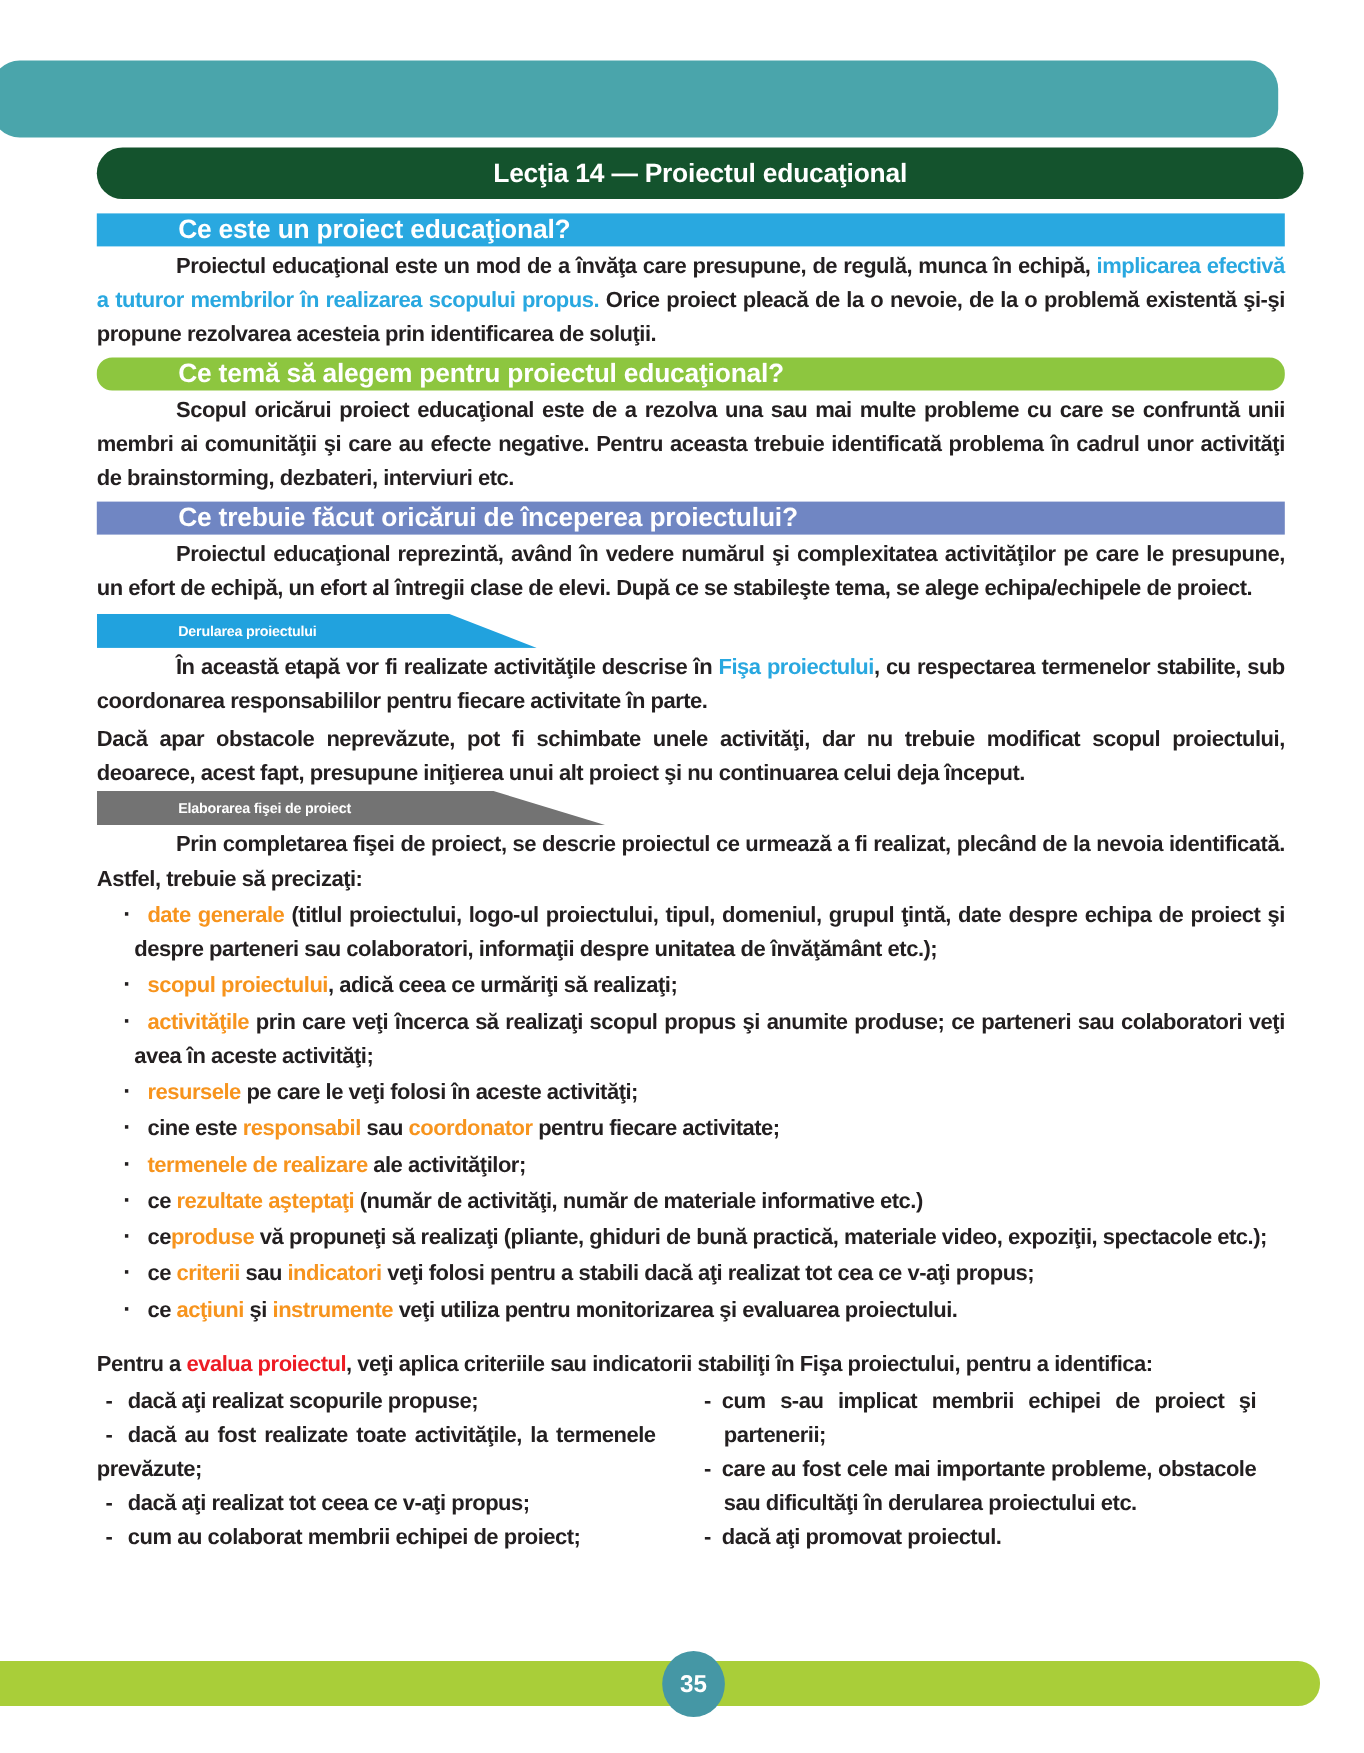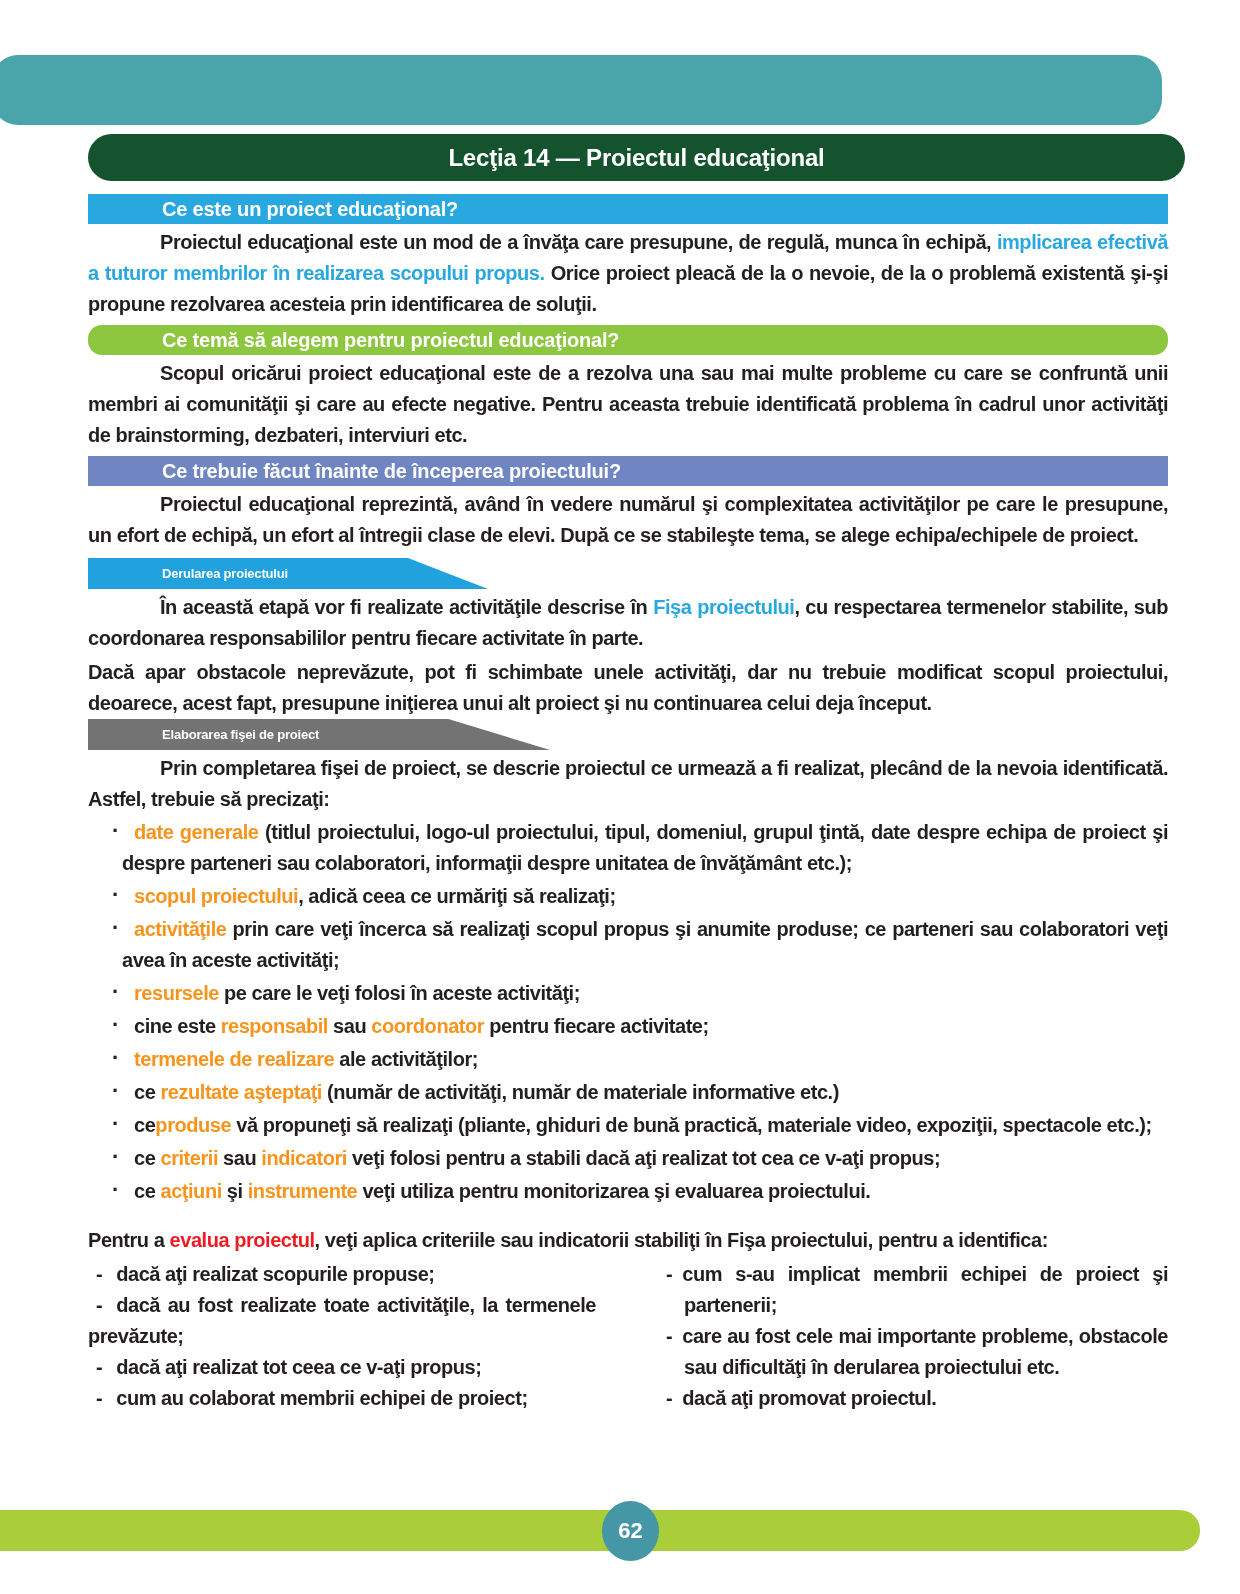--- a/index.html
+++ b/index.html
@@ -33,21 +33,21 @@
     margin:13px 72px 0 88px;
     width:1080px;
     font-size:20px;
     line-height:31px;
     letter-spacing:-0.45px;
     text-align:justify;
   }
   .band{
     height:30px;line-height:30px;
     padding-left:74px;
-    color:#fff;font-size:20px;
+    color:#fff;font-size:24px;
     text-align:left;letter-spacing:-0.2px;
     box-sizing:border-box;
   }
   .band-blue{background:#29a8e0;margin-top:0;}
   .band-green{background:#8dc63f;margin-top:5px;border-radius:14px;}
   .band-periwinkle{background:#7086c3;margin-top:5px;}
   .flag{
     height:31px;line-height:31px;
     padding-left:74px;
     color:#fff;font-size:13px;
@@ -80,21 +80,21 @@
     text-indent:12px;
   }
   .bullet .dot{
     position:absolute;left:24px;top:-2px;
     text-indent:0;color:#231f20;font-size:22px;
   }
   p.eval{margin:18px 0 0 0;}
   .columns{
     display:flex;
     margin-top:3px;
-    gap:58px;
+    gap:32px;
   }
   .col-left{width:508px;}
   .col-right{width:514px;padding-left:12px;box-sizing:border-box;}
   .col-item{margin:0;}
   .col-left .col-item{text-indent:8px;}
   .col-left .dash{margin-right:14px;}
   .col-right .col-item{padding-left:18px;text-indent:-18px;}
   .col-right .dash{margin-right:10px;}
   
   .footer-bar{
@@ -129,21 +129,21 @@
       <span>Ce este un proiect educaţional?</span>
     </div>
     <p class="body indent"><span class="seg plain">Proiectul educaţional este un mod de a învăţa care presupune, de regulă, munca în echipă, </span><span class="seg blue">implicarea efectivă a tuturor membrilor în realizarea scopului propus.</span><span class="seg plain"> Orice proiect pleacă de la o nevoie, de la o problemă existentă şi-şi propune rezolvarea acesteia prin identificarea de soluţii.</span></p>
 
     <div class="band band-green">
       <span>Ce temă să alegem pentru proiectul educaţional?</span>
     </div>
     <p class="body indent"><span class="seg plain">Scopul oricărui proiect educaţional este de a rezolva una sau mai multe probleme cu care se confruntă unii membri ai comunităţii şi care au efecte negative. Pentru aceasta trebuie identificată problema în cadrul unor activităţi de brainstorming, dezbateri, interviuri etc.</span></p>
 
     <div class="band band-periwinkle">
-      <span>Ce trebuie făcut înainte de începerea proiectului?</span>
+      <span>Ce trebuie făcut oricărui de începerea proiectului?</span>
     </div>
     <p class="body indent"><span class="seg plain">Proiectul educaţional reprezintă, având în vedere numărul şi complexitatea activităţilor pe care le presupune, un efort de echipă, un efort al întregii clase de elevi. După ce se stabileşte tema, se alege echipa/echipele de proiect.</span></p>
 
     <div class="flag flag-blue">
       <span>Derularea proiectului</span>
     </div>
     <p class="body indent"><span class="seg plain">În această etapă vor fi realizate activităţile descrise în </span><span class="seg blue">Fişa proiectului</span><span class="seg plain">, cu respectarea termenelor stabilite, sub coordonarea responsabililor pentru fiecare activitate în parte.</span></p>
     <p class="body noindent"><span class="seg plain">Dacă apar obstacole neprevăzute, pot fi schimbate unele activităţi, dar nu trebuie modificat scopul proiectului, deoarece, acest fapt, presupune iniţierea unui alt proiect şi nu continuarea celui deja început.</span></p>
 
     <div class="flag flag-orange">
@@ -177,16 +177,16 @@
         <div class="col-item"><span class="dash">-</span><span>cum s-au implicat membrii echipei de proiect şi partenerii;</span></div>
         <div class="col-item"><span class="dash">-</span><span>care au fost cele mai importante probleme, obstacole sau dificultăţi în derularea proiectului etc.</span></div>
         <div class="col-item"><span class="dash">-</span><span>dacă aţi promovat proiectul.</span></div>
       </div>
     </div>
 
   </div>
 
   <div class="footer-bar"></div>
   <div class="page-badge">
-    <span>62</span>
+    <span>35</span>
   </div>
 
 </div>
 
 </body></html>

